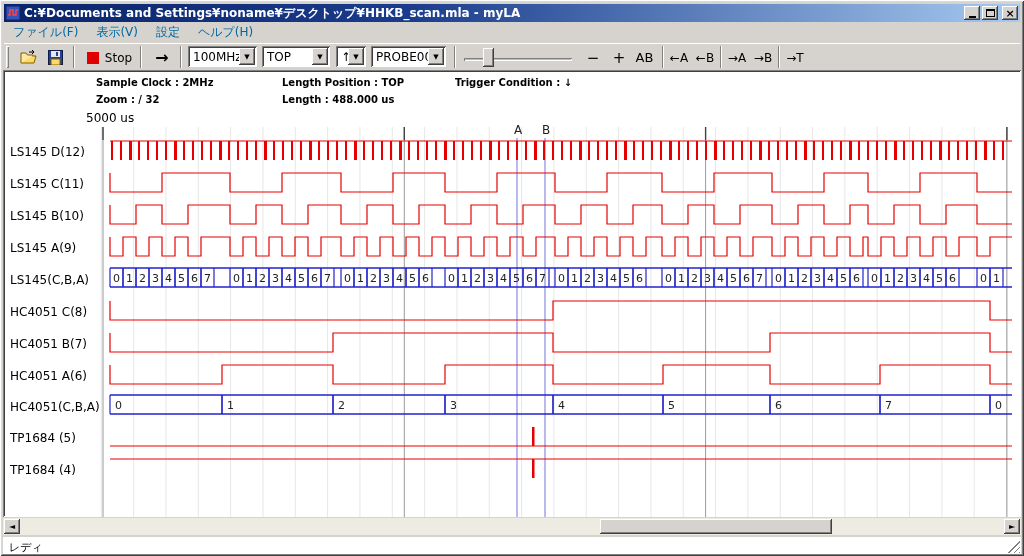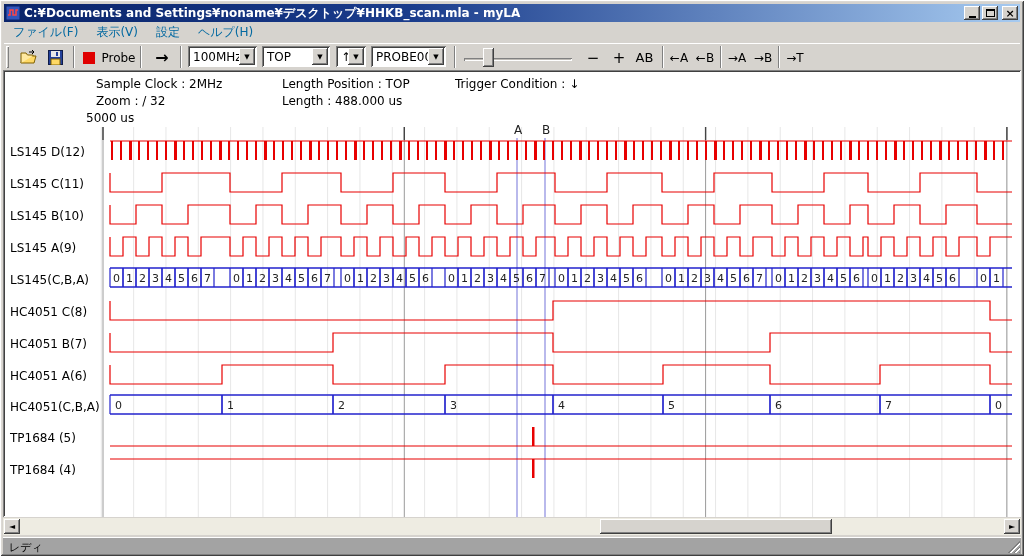--- a/index.html
+++ b/index.html
@@ -26,27 +26,27 @@
     display:flex; align-items:center; }
   .combo .val { flex:1; font-size:12px; padding-left:5px; white-space:nowrap; overflow:hidden; }
   .combo .drop { width:16px; height:17px; margin-right:2px; display:flex; align-items:center; justify-content:center; font-size:7px; color:#000; }
   .stopsq { width:12px; height:12px; background:#e00000; margin-right:6px; }
   .runarrow { font-size:16px; font-weight:bold; }
   .slider-track { position:absolute; top:12px; left:0; width:108px; height:3px;
     box-shadow: inset 1px 1px 0 #808080, inset -1px -1px 0 #fff; background:#bdbab5; }
   .slider-thumb { position:absolute; top:2px; left:19px; width:11px; height:19px; }
   .panel { position:absolute; left:3px; top:70px; width:1018px; height:447px; background:#fff;
     box-shadow: inset 1px 1px 0 #808080, inset -1px -1px 0 #fff, inset 2px 2px 0 #404040; overflow:hidden; }
-  .panel .info { position:absolute; font-size:12px; color:#000; white-space:nowrap; }
+  .panel .info { position:absolute; font-size:10px; color:#000; white-space:nowrap;font-weight:bold; }
   .ruler-label { position:absolute; left:83px; top:41px; font-size:12px; color:#000; }
   .timing-svg { position:absolute; left:0; top:0; }
   .hscroll { position:absolute; left:3px; top:518px; width:1018px; height:17px; background:#eeece2; }
   .sbtn { position:absolute; top:1px; width:16px; height:15px; display:flex; align-items:center; justify-content:center; font-size:8px; color:#000; }
   .sthumb { position:absolute; top:1px; height:15px; }
-  .statusbar { position:absolute; left:3px; top:537px; width:1018px; height:17px; background:#a3a3a3;
+  .statusbar { position:absolute; left:3px; top:537px; width:1018px; height:17px; background:#ffffff;
     border-top:1px solid #fff; font-size:11px; }
   .statusbar .ready { position:absolute; left:6px; top:2px; }
   .scell { position:absolute; top:1px; height:15px; padding:1px 4px; box-shadow: inset 1px 1px 0 #808080, inset -1px -1px 0 #fff; margin-top: 31px; }
   .gripcorner { position:absolute; right:1px; top:3px; width:12px; height:12px;
     background:linear-gradient(135deg, transparent 0 50%, #808080 50% 57%, #fff 57% 64%, transparent 64% 71%, #808080 71% 78%, #fff 78% 85%, transparent 85% 92%, #808080 92% 100%); }
 </style>
 </head>
 <body>
 
 <div class="window">
@@ -86,21 +86,21 @@
       <svg width="15" height="15">
         <rect x="0.5" y="0.5" width="14" height="14" fill="#23409a" stroke="#101c48"></rect>
         <rect x="3" y="1" width="9" height="6" fill="#e8e8e8"></rect>
         <rect x="8" y="2" width="2" height="4" fill="#23409a"></rect>
         <rect x="3" y="9" width="9" height="6" fill="#ffd966" stroke="#806000"></rect>
       </svg>
     </span>
     <span class="toolsep" style="left:69px;"></span>
     <span class="tool-btn" style="left:78px;width:55px;">
       <span class="stopsq"></span>
-      <span>Probe</span>
+      <span>Stop</span>
     </span>
     <span class="toolsep" style="left:136px;"></span>
     <span class="tool-btn runarrow" style="left:143px;width:30px;">→</span>
     <span class="toolsep" style="left:176px;"></span>
 
     <span class="combo" style="left:184px;width:69px;">
       <span class="val">100MHz</span>
       <span class="drop raised">▼</span>
     </span>
     <span class="combo" style="left:258px;width:68px;justify-content:center;">

